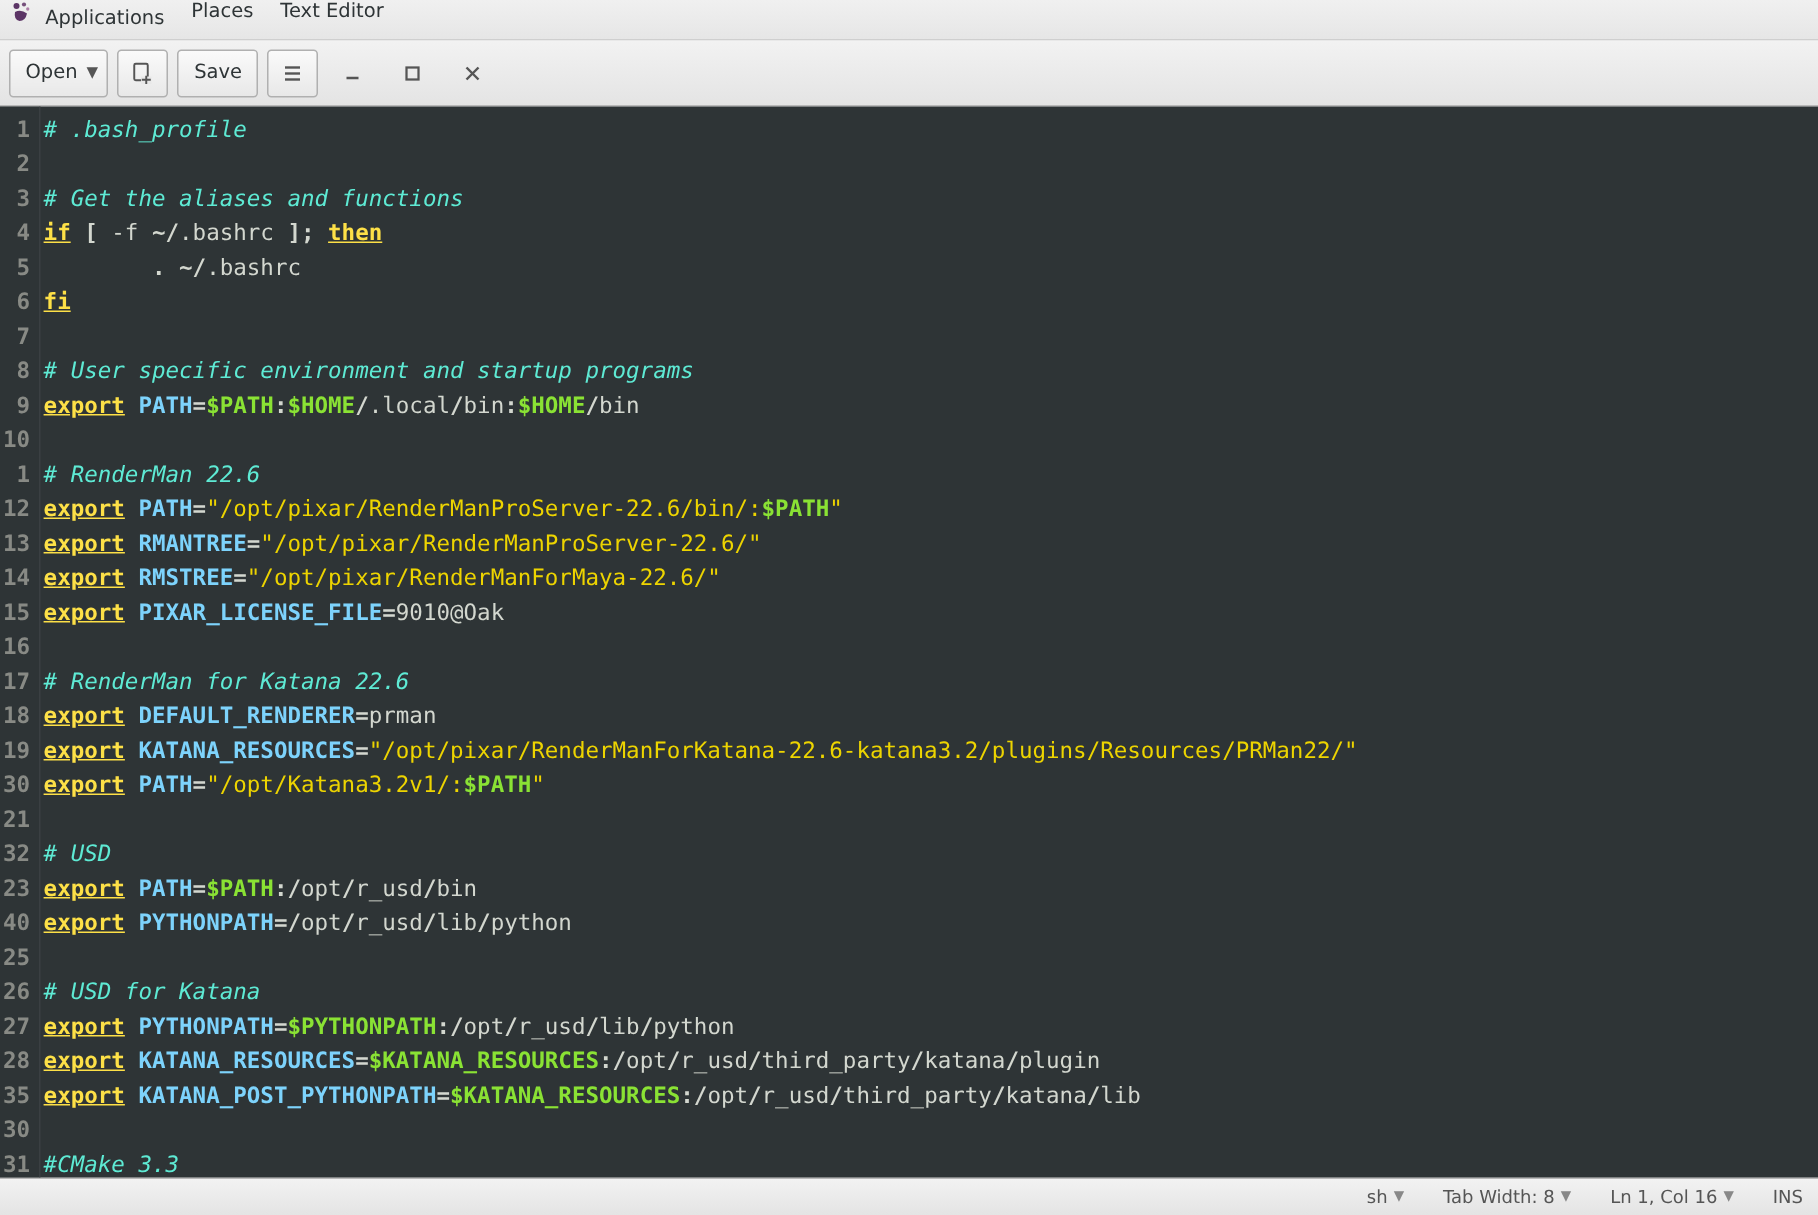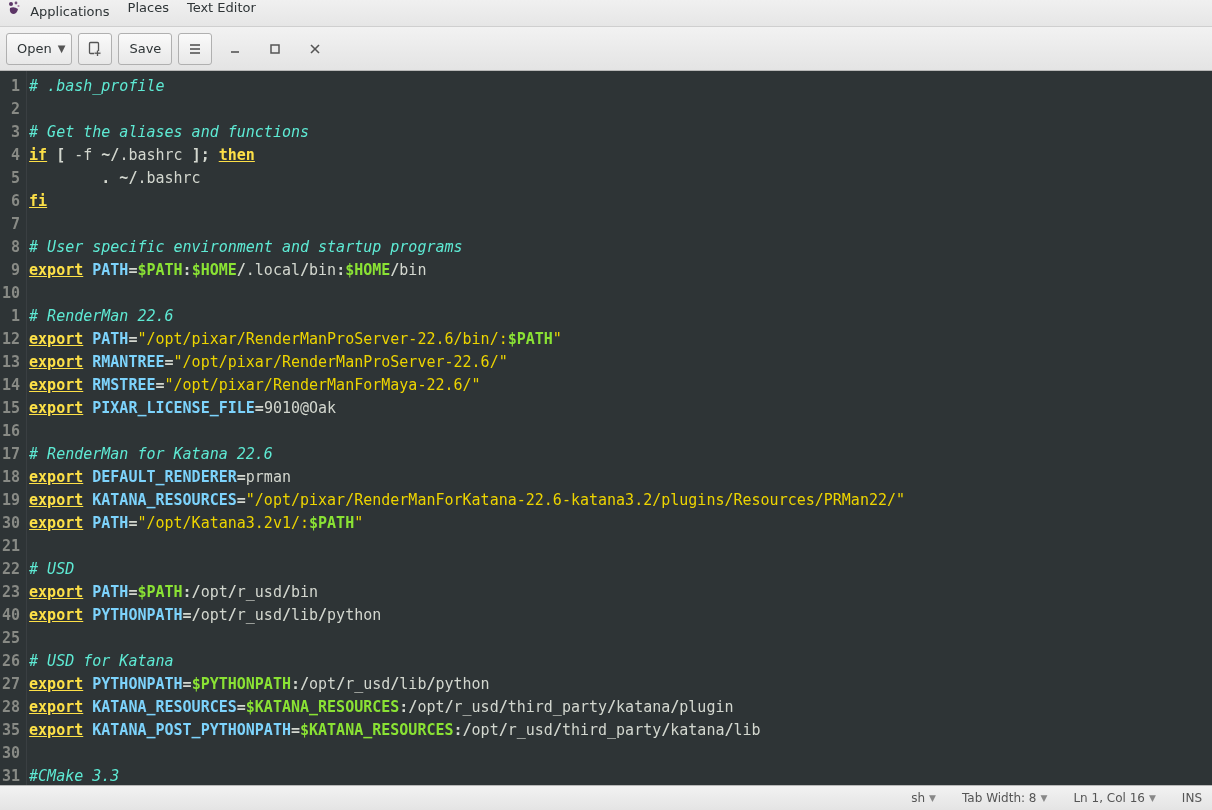--- a/index.html
+++ b/index.html
@@ -210,21 +210,21 @@
       <div>12</div>
       <div>13</div>
       <div>14</div>
       <div>15</div>
       <div>16</div>
       <div>17</div>
       <div>18</div>
       <div>19</div>
       <div>30</div>
       <div>21</div>
-      <div>22</div>
+      <div>32</div>
       <div>23</div>
       <div>40</div>
       <div>25</div>
       <div>26</div>
       <div>27</div>
       <div>28</div>
       <div>35</div>
       <div>30</div>
       <div>31</div>
     </div>

